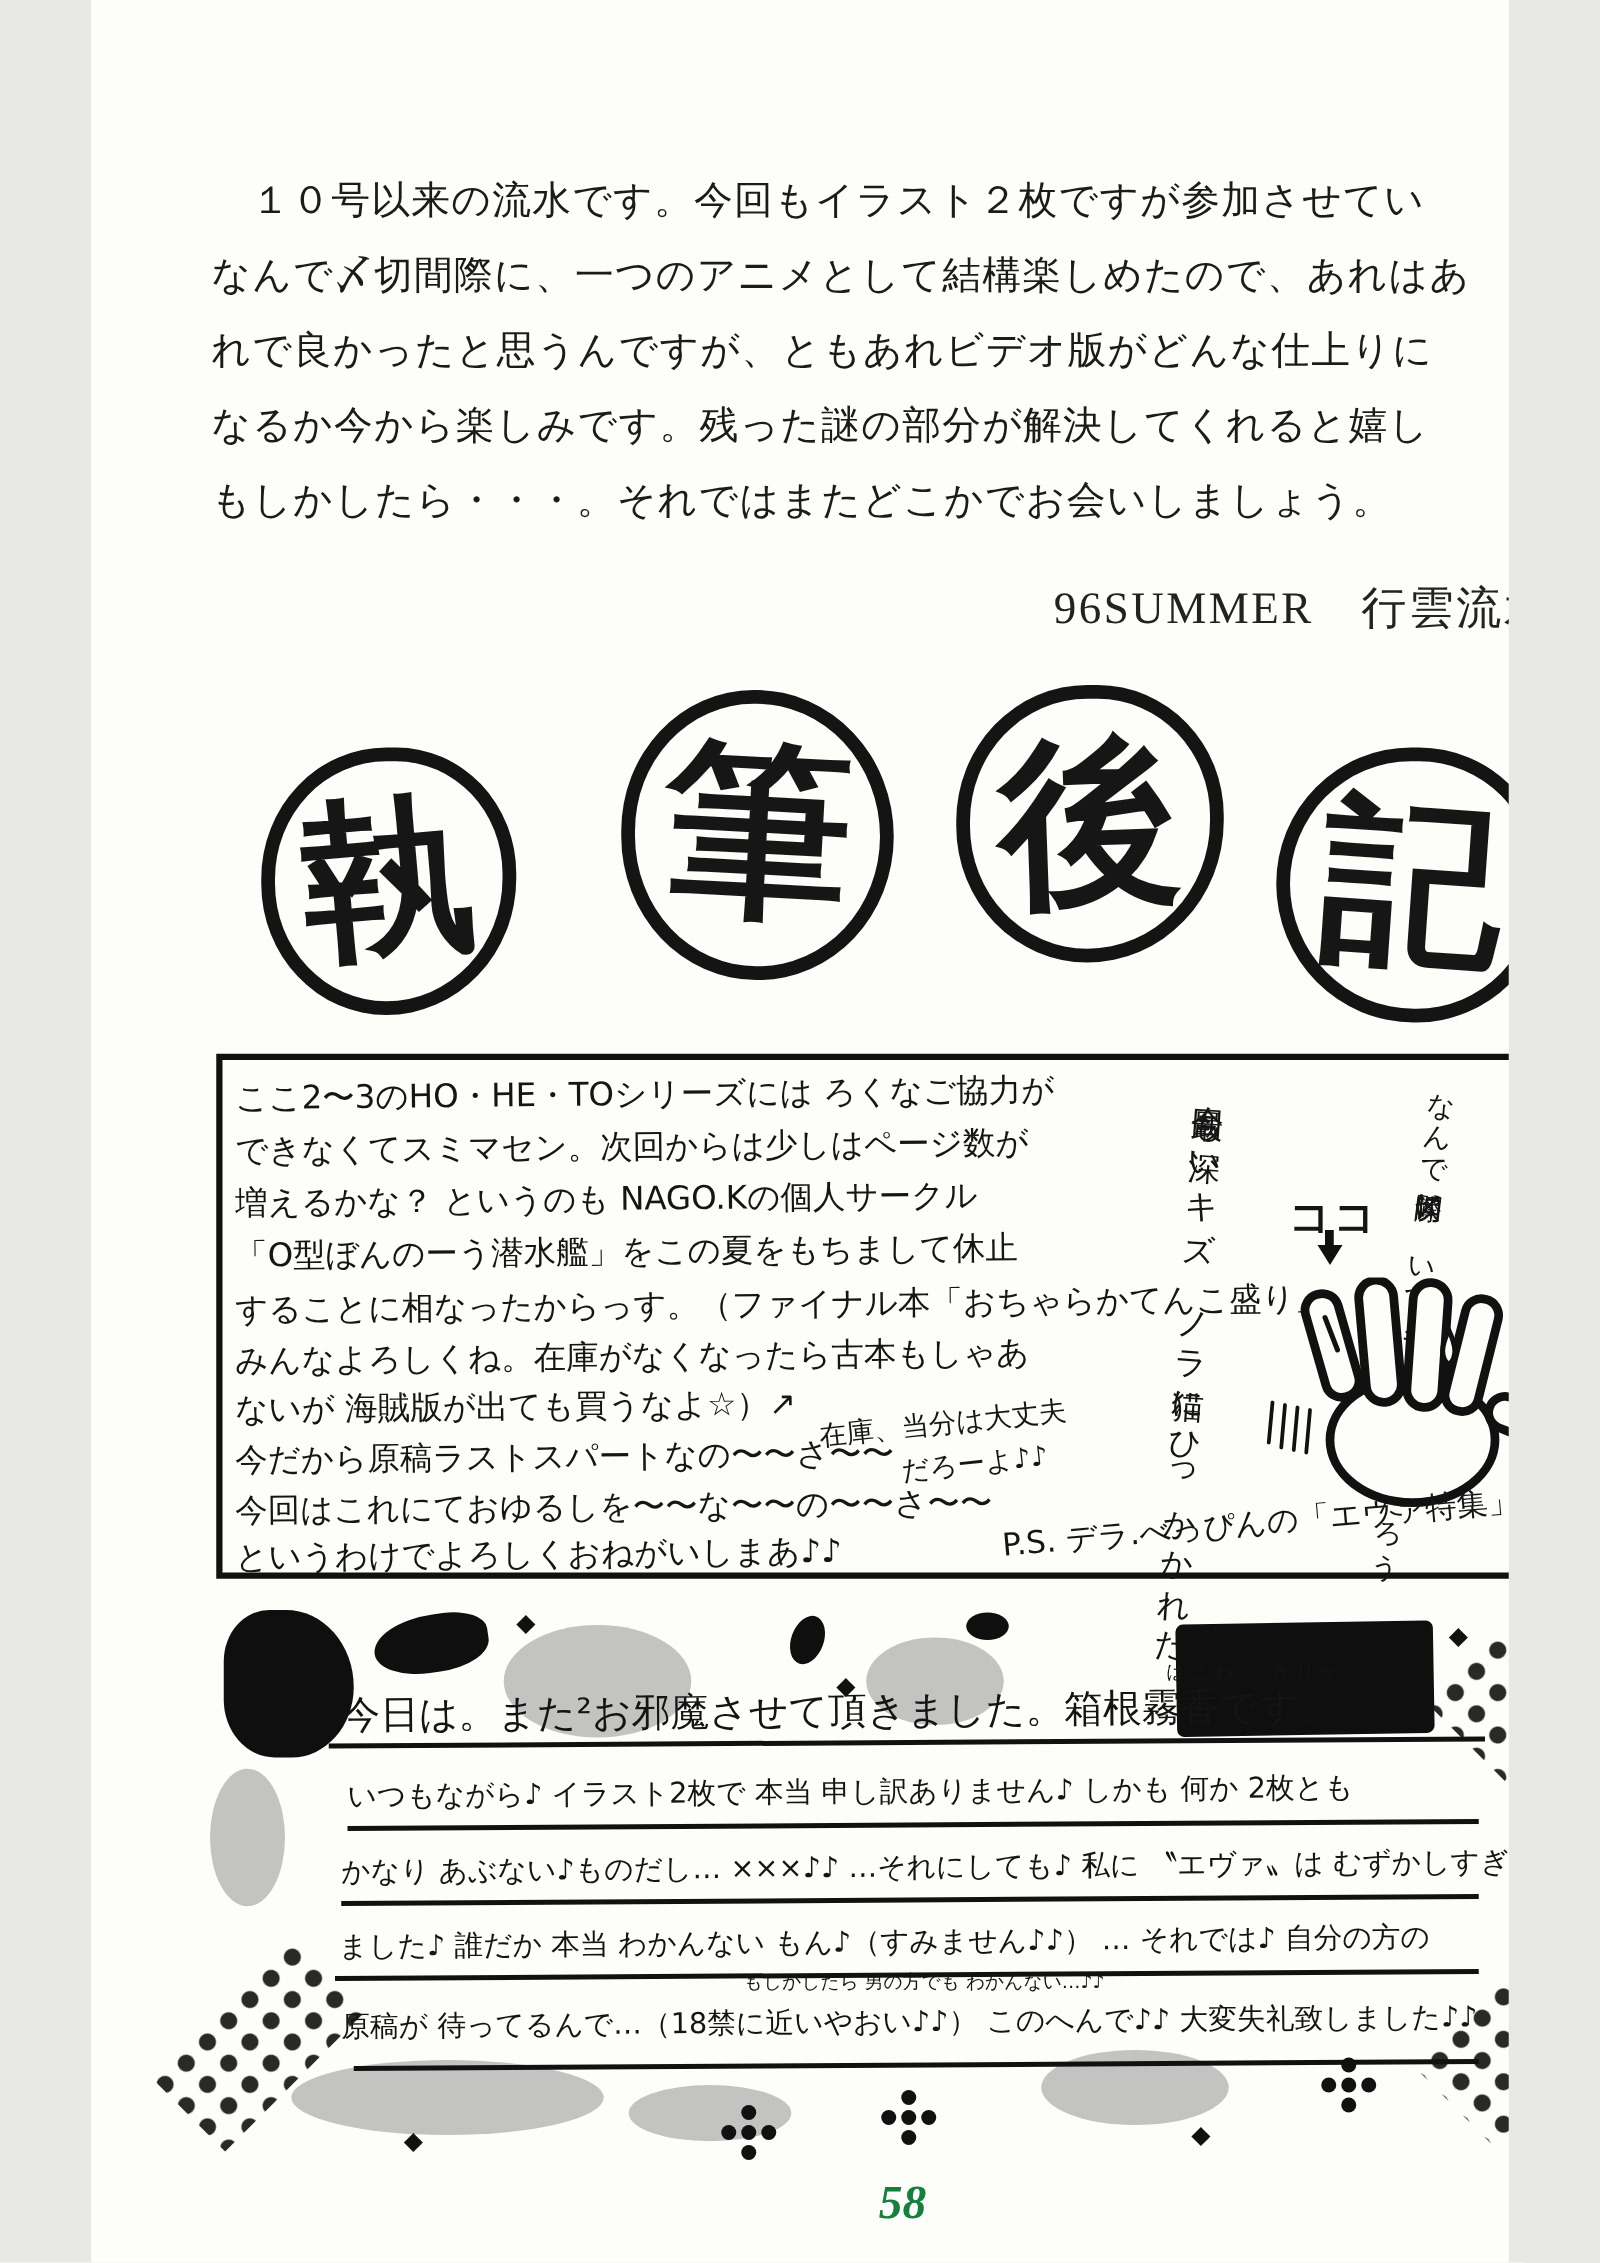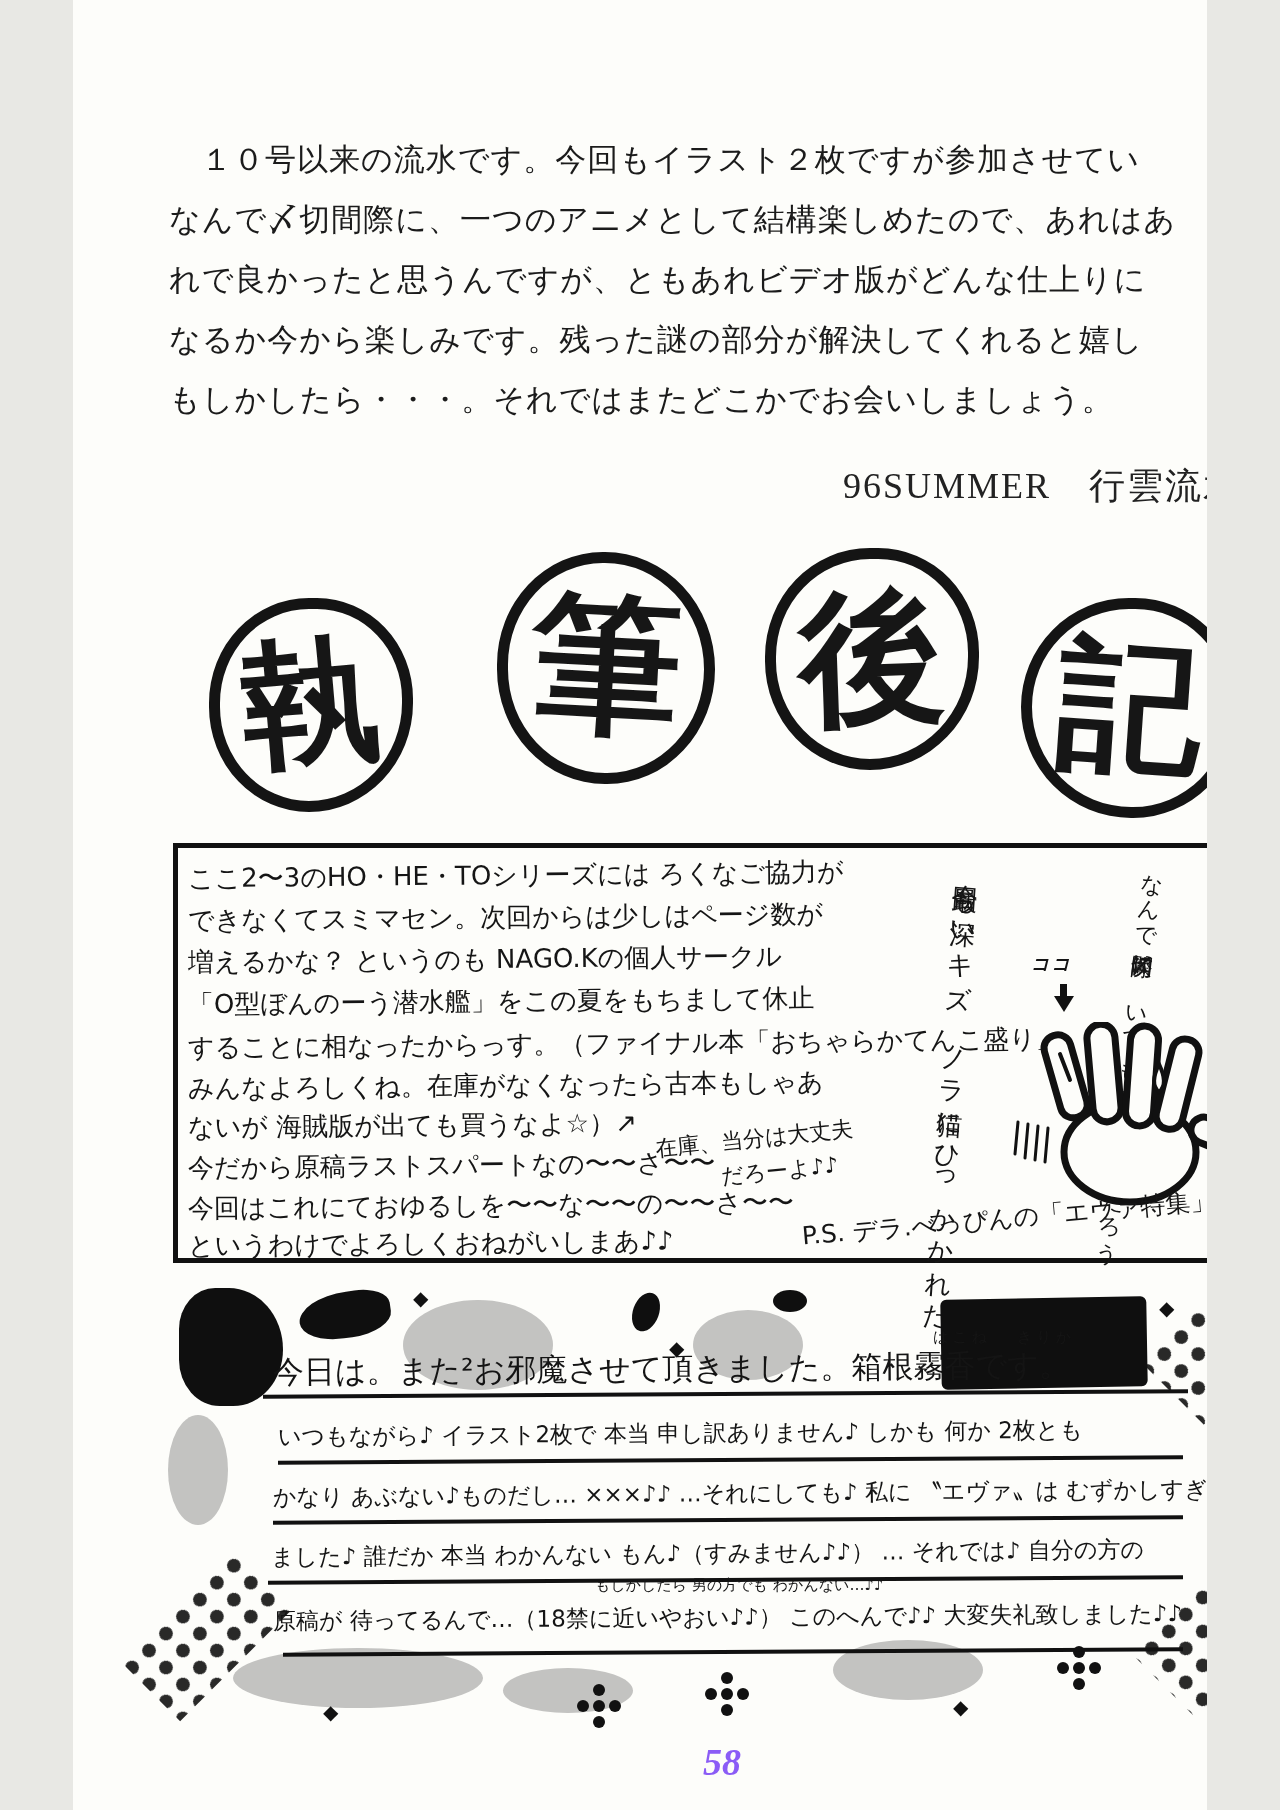--- a/index.html
+++ b/index.html
@@ -31,21 +31,21 @@
   .nbox{position:absolute; left:100px; top:843px; width:1062px; height:410px;
     border:5px solid #111; background:#fdfdfa;}
   .hand{font-family:"DejaVu Sans","Liberation Sans",sans-serif; color:#151515;}
   .nline{position:absolute; left:115px; white-space:nowrap; font-size:26px; transform:rotate(-0.6deg);}
   .sidenote{position:absolute; font-size:22px; white-space:nowrap; transform:rotate(-6deg);}
   .vcol{position:absolute; writing-mode:vertical-rl; text-orientation:upright; white-space:nowrap;}
   .vscratch{left:858px; top:864px; height:280px; font-size:26px; letter-spacing:2px; transform:rotate(4deg);}
   .vscratch span{display:inline-block; margin-left:10px;}
   .vbleed{left:1048px; top:858px; height:215px; font-size:22px; letter-spacing:1px; transform:rotate(7deg);}
   .vbleed span{display:inline-block; margin-left:6px;}
-  .koko{position:absolute; left:958px; top:952px; font-size:18px; font-weight:bold; letter-spacing:2px;font-style:italic;}
+  .koko{position:absolute; left:958px; top:952px; font-size:33px; font-weight:bold; letter-spacing:2px;}
   .arrowD{position:absolute; left:981px; top:984px; width:0; height:0;}
   .arrowD .stem{position:absolute; left:6px; top:0; width:7px; height:14px; background:#111;}
   .arrowD .head{position:absolute; left:0; top:12px; width:0; height:0;
     border-left:10px solid transparent; border-right:10px solid transparent; border-top:16px solid #111;}
   .ps{position:absolute; left:728px; top:1198px; width:450px; font-size:25px; white-space:nowrap; transform:rotate(-5deg);}
   .ps .furi{font-size:13px; position:relative; top:-14px;}
   .ps .big{font-size:27px; font-weight:bold;}
   
   .handsvg{position:absolute; left:933px; top:1022px;}
   
@@ -56,21 +56,21 @@
   .petal{position:absolute; width:12px; height:12px; border-radius:50%; background:#111;
     box-shadow:16px 0 0 #111,-16px 0 0 #111,0 16px 0 #111,0 -16px 0 #111;}
   .dia{position:absolute; color:#111; font-size:20px;}
   
   .gline{position:absolute; white-space:nowrap; font-size:23px; transform:rotate(-0.5deg); color:#141414;}
   .gfirst{font-size:31px;}
   .gfuri{position:absolute; font-size:15px; letter-spacing:4px;}
   .uline{position:absolute; height:4px; background:#111; transform:rotate(-0.35deg);}
   .insert{position:absolute; left:522px; top:1576px; font-size:15px; white-space:nowrap;}
   .pagenum{position:absolute; left:630px; top:1740px; font-family:"Liberation Serif","DejaVu Serif",serif;
-    font-style:italic; font-weight:bold; font-size:38px; color:#8b5cf6;}
+    font-style:italic; font-weight:bold; font-size:38px; color:#15803d;}
 </style>
 </head>
 <body>
 
 <div class="page">
 
   <div class="para">
     <div>　１０号以来の流水です。今回もイラスト２枚ですが参加させてい</div>
     <div>なんで〆切間際に、一つのアニメとして結構楽しめたので、あれはあ</div>
     <div>れで良かったと思うんですが、ともあれビデオ版がどんな仕上りに</div>

